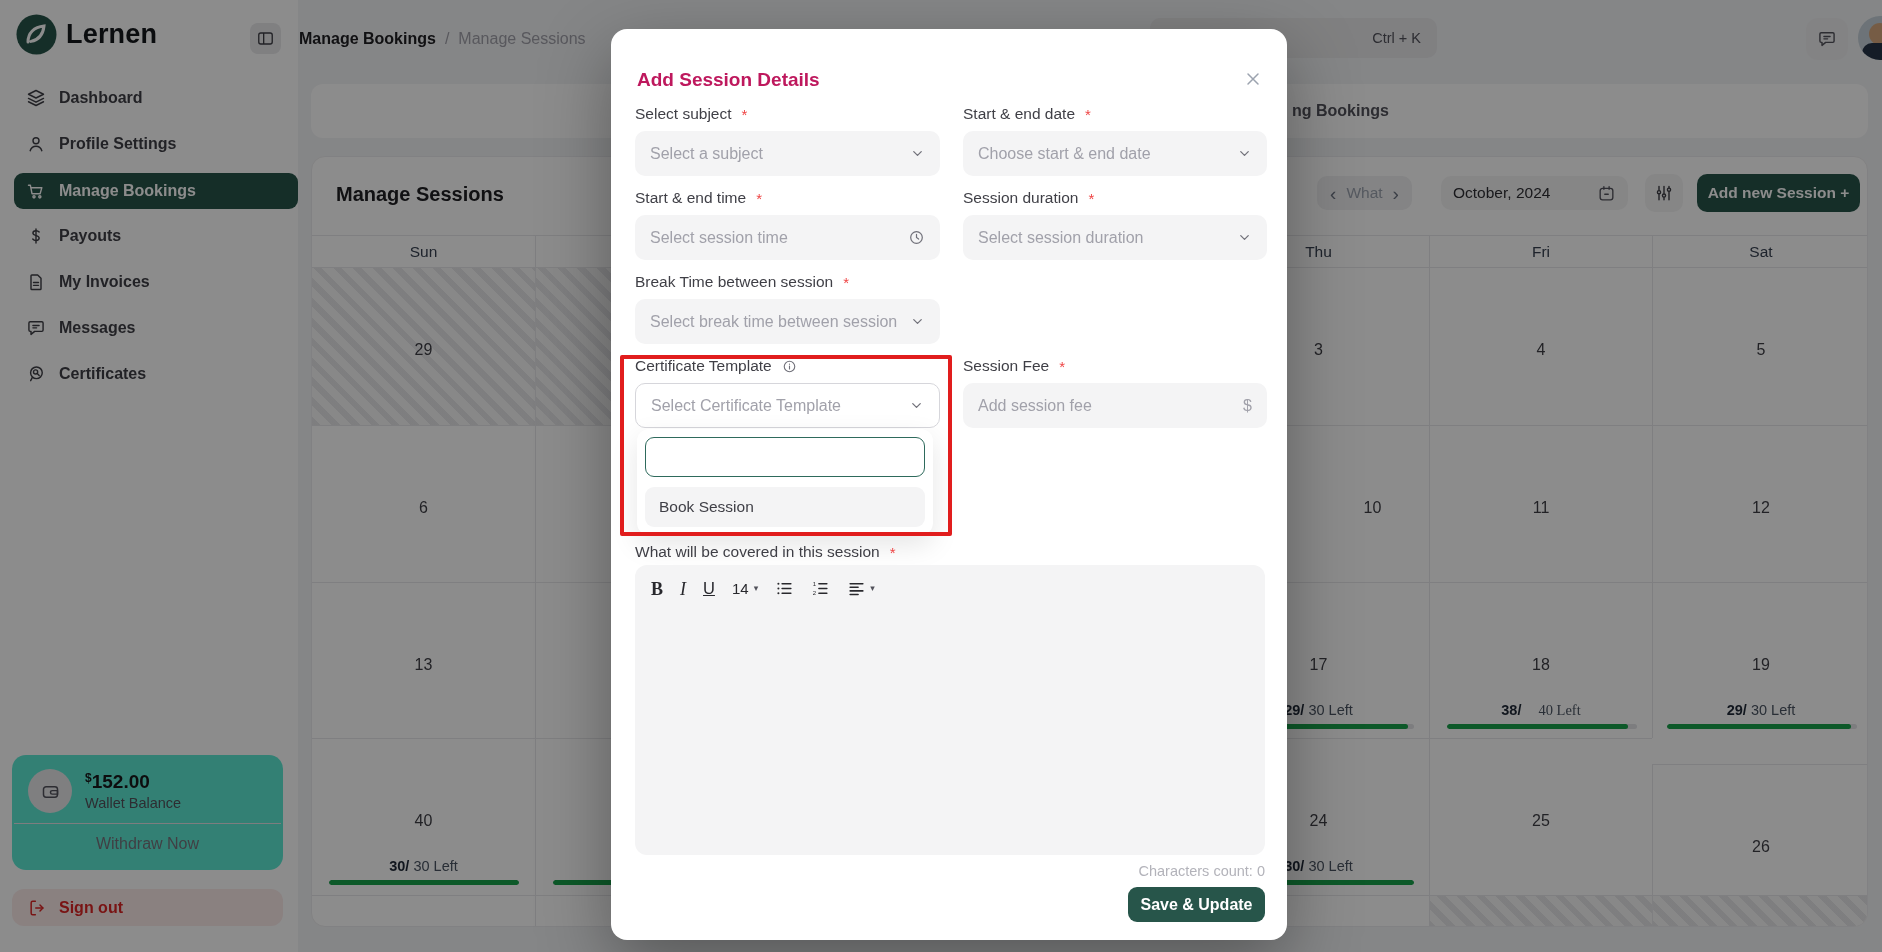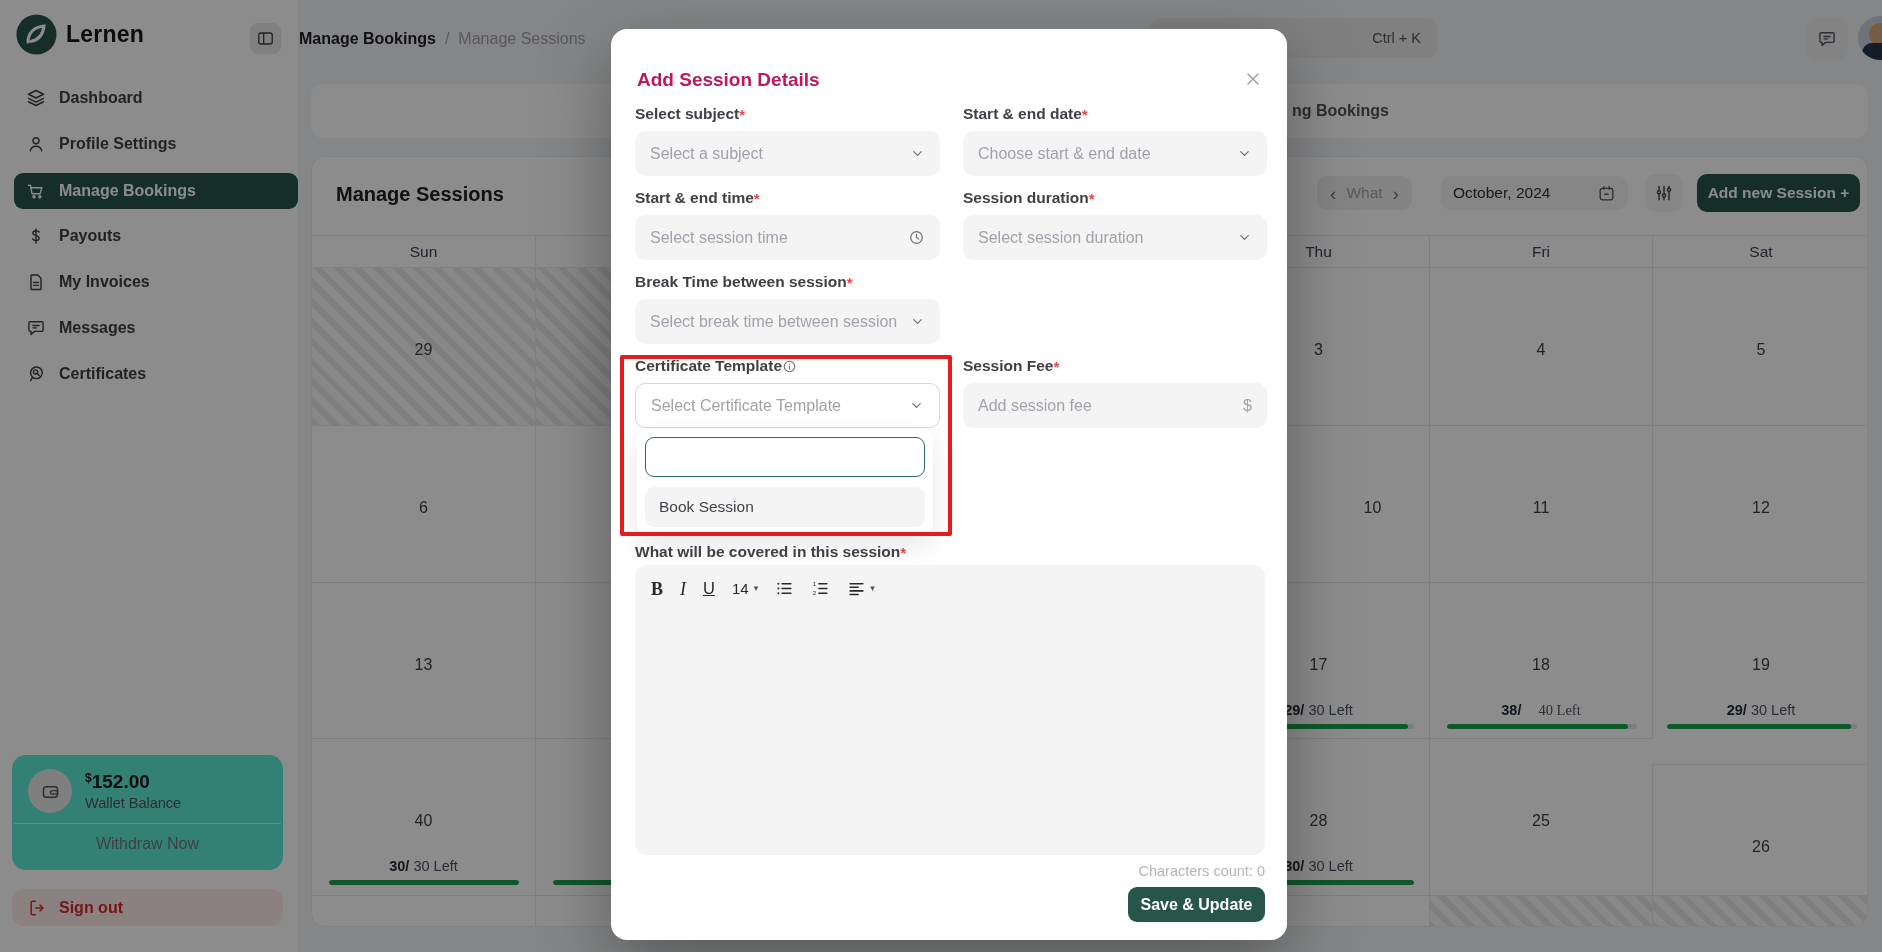--- a/index.html
+++ b/index.html
@@ -16,21 +16,21 @@
   }
   *{box-sizing:border-box;margin:0;padding:0}
   html,body{width:1882px;height:952px}
   body{font-family:"Liberation Sans","DejaVu Sans",sans-serif;background:var(--pg);overflow:hidden}
   #app{position:relative;width:1882px;height:952px;background:var(--pg);overflow:hidden}
 
   
   #sidebar{position:absolute;left:0;top:0;width:298px;height:952px;background:#fff;z-index:1}
   .logo{position:absolute;left:16px;top:14px;display:flex;align-items:center;gap:9px}
   .logo-badge{width:41px;height:41px}
-  .logo-word{font-size:23px;font-weight:700;color:#15181d;letter-spacing:.2px}
+  .logo-word{font-size:27px;font-weight:700;color:#15181d;letter-spacing:.2px}
   .nav-item{position:absolute;left:14px;width:278px;height:36px;border-radius:9px;display:flex;align-items:center;gap:13px;padding:0 12px;color:var(--ink2);font-size:16px;font-weight:600;cursor:pointer}
   .nav-item svg{width:20px;height:20px;flex:0 0 auto}
   .nav-item.active{background:var(--brand);color:#fff;width:284px}
   .wallet-card{position:absolute;left:12px;top:755px;width:271px;height:115px;background:#5eead4;border-radius:14px}
   .wallet-top{display:flex;align-items:center;gap:13px;padding:14px 16px 10px}
   .wallet-ic{width:44px;height:44px;border-radius:50%;background:#e7e7ea;display:flex;align-items:center;justify-content:center;color:#52525b}
   .wallet-amt{font-size:19px;font-weight:700;color:#18181b}
   .wallet-amt sup{font-size:12px;font-weight:700;vertical-align:6px}
   .wallet-lbl{font-size:14.5px;color:#52525b;margin-top:2px}
   .wallet-div{height:1px;background:#e4e4e7;margin:0 2px}
@@ -77,21 +77,21 @@
   .cell-fill{height:100%;background:var(--bar-green);border-radius:3px}
 
   
   #overlay{position:absolute;inset:0;background:rgba(0,0,0,.45);z-index:10}
   #modal{position:absolute;left:611px;top:29px;width:676px;height:911px;background:#fff;border-radius:16px;box-shadow:0 24px 70px rgba(0,0,0,.35);z-index:20}
   .m-title{position:absolute;left:26px;top:40px;font-size:19px;font-weight:700;color:#be185d}
   .m-close{position:absolute;right:20px;top:36px;width:28px;height:28px;display:flex;align-items:center;justify-content:center;color:#9ca3af;cursor:pointer}
   .fgroup{position:absolute;width:305px}
   .fgroup.rcol{left:352px;width:304px}
   .fgroup.lcol{left:24px}
-  .f-label{display:flex;align-items:center;gap:0;font-size:15.5px;font-weight:700;color:#3f3f46;margin-bottom:8px}
+  .f-label{display:flex;align-items:center;gap:10px;font-size:15.5px;font-weight:400;color:#3f3f46;margin-bottom:8px}
   .req{color:#ef4444;font-size:15px}
   .field-box{height:45px;background:var(--box);border-radius:10px;display:flex;align-items:center;justify-content:space-between;padding:0 15px;font-size:16px;color:var(--ph);cursor:pointer}
   .field-box .icn{color:#71717a;display:flex}
   .field-box.open{background:#fff;border:1px solid #d6d6db}
   .stepper{color:#52525b;font-size:18px}
   .stepper-val{color:#18181b;font-size:16px}
   .dd-panel{position:absolute;left:26px;top:400px;width:296px;height:106px;background:#fff;border-radius:12px;box-shadow:0 10px 28px rgba(0,0,0,.10);padding:8px}
   .dd-search{width:100%;height:40px;border:1.6px solid #2e6a5c;border-radius:9px;outline:none;padding:0 12px;font-size:15.5px;font-family:inherit;background:#fff;color:#27272a}
   .dd-option{margin-top:10px;height:40px;background:#f4f4f5;border-radius:9px;display:flex;align-items:center;padding:0 14px;font-size:15.5px;font-weight:500;color:#3f3f46;cursor:pointer}
   .editor{position:absolute;left:24px;top:536px;width:630px;height:290px;background:var(--box);border-radius:12px;padding:14px 16px}
@@ -337,21 +337,21 @@
           </div>
         </div>
         <div class="cal-cell bl bt" style="left: 223px; top: 470px; width: 224px; height: 157px;">
           <div class="cell-track" style="left: 17px; width: 190px;">
             <div class="cell-fill" style="width: 190px;"></div>
           </div>
         </div>
         <div class="cal-cell bl bt" style="left: 447px; top: 470px; width: 224px; height: 157px;"></div>
         <div class="cal-cell bl bt" style="left: 671px; top: 470px; width: 224px; height: 157px;"></div>
         <div class="cal-cell bl bt" style="left: 895px; top: 470px; width: 222px; height: 157px;">
-          <div class="cell-date">28</div>
+          <div class="cell-date">24</div>
           <div class="cell-badge"><b>30/</b><span style="margin-left: 4px;">30 Left</span></div>
           <div class="cell-track" style="left: 16px; width: 190px;">
             <div class="cell-fill" style="width: 190px;"></div>
           </div>
         </div>
         <div class="cal-cell bl bt" style="left: 1117px; top: 470px; width: 223px; height: 157px;">
           <div class="cell-date">25</div>
         </div>
         <div class="cal-cell bl bt" style="left: 1340px; top: 496px; width: 217px; height: 157px;">
           <div class="cell-date">26</div>

